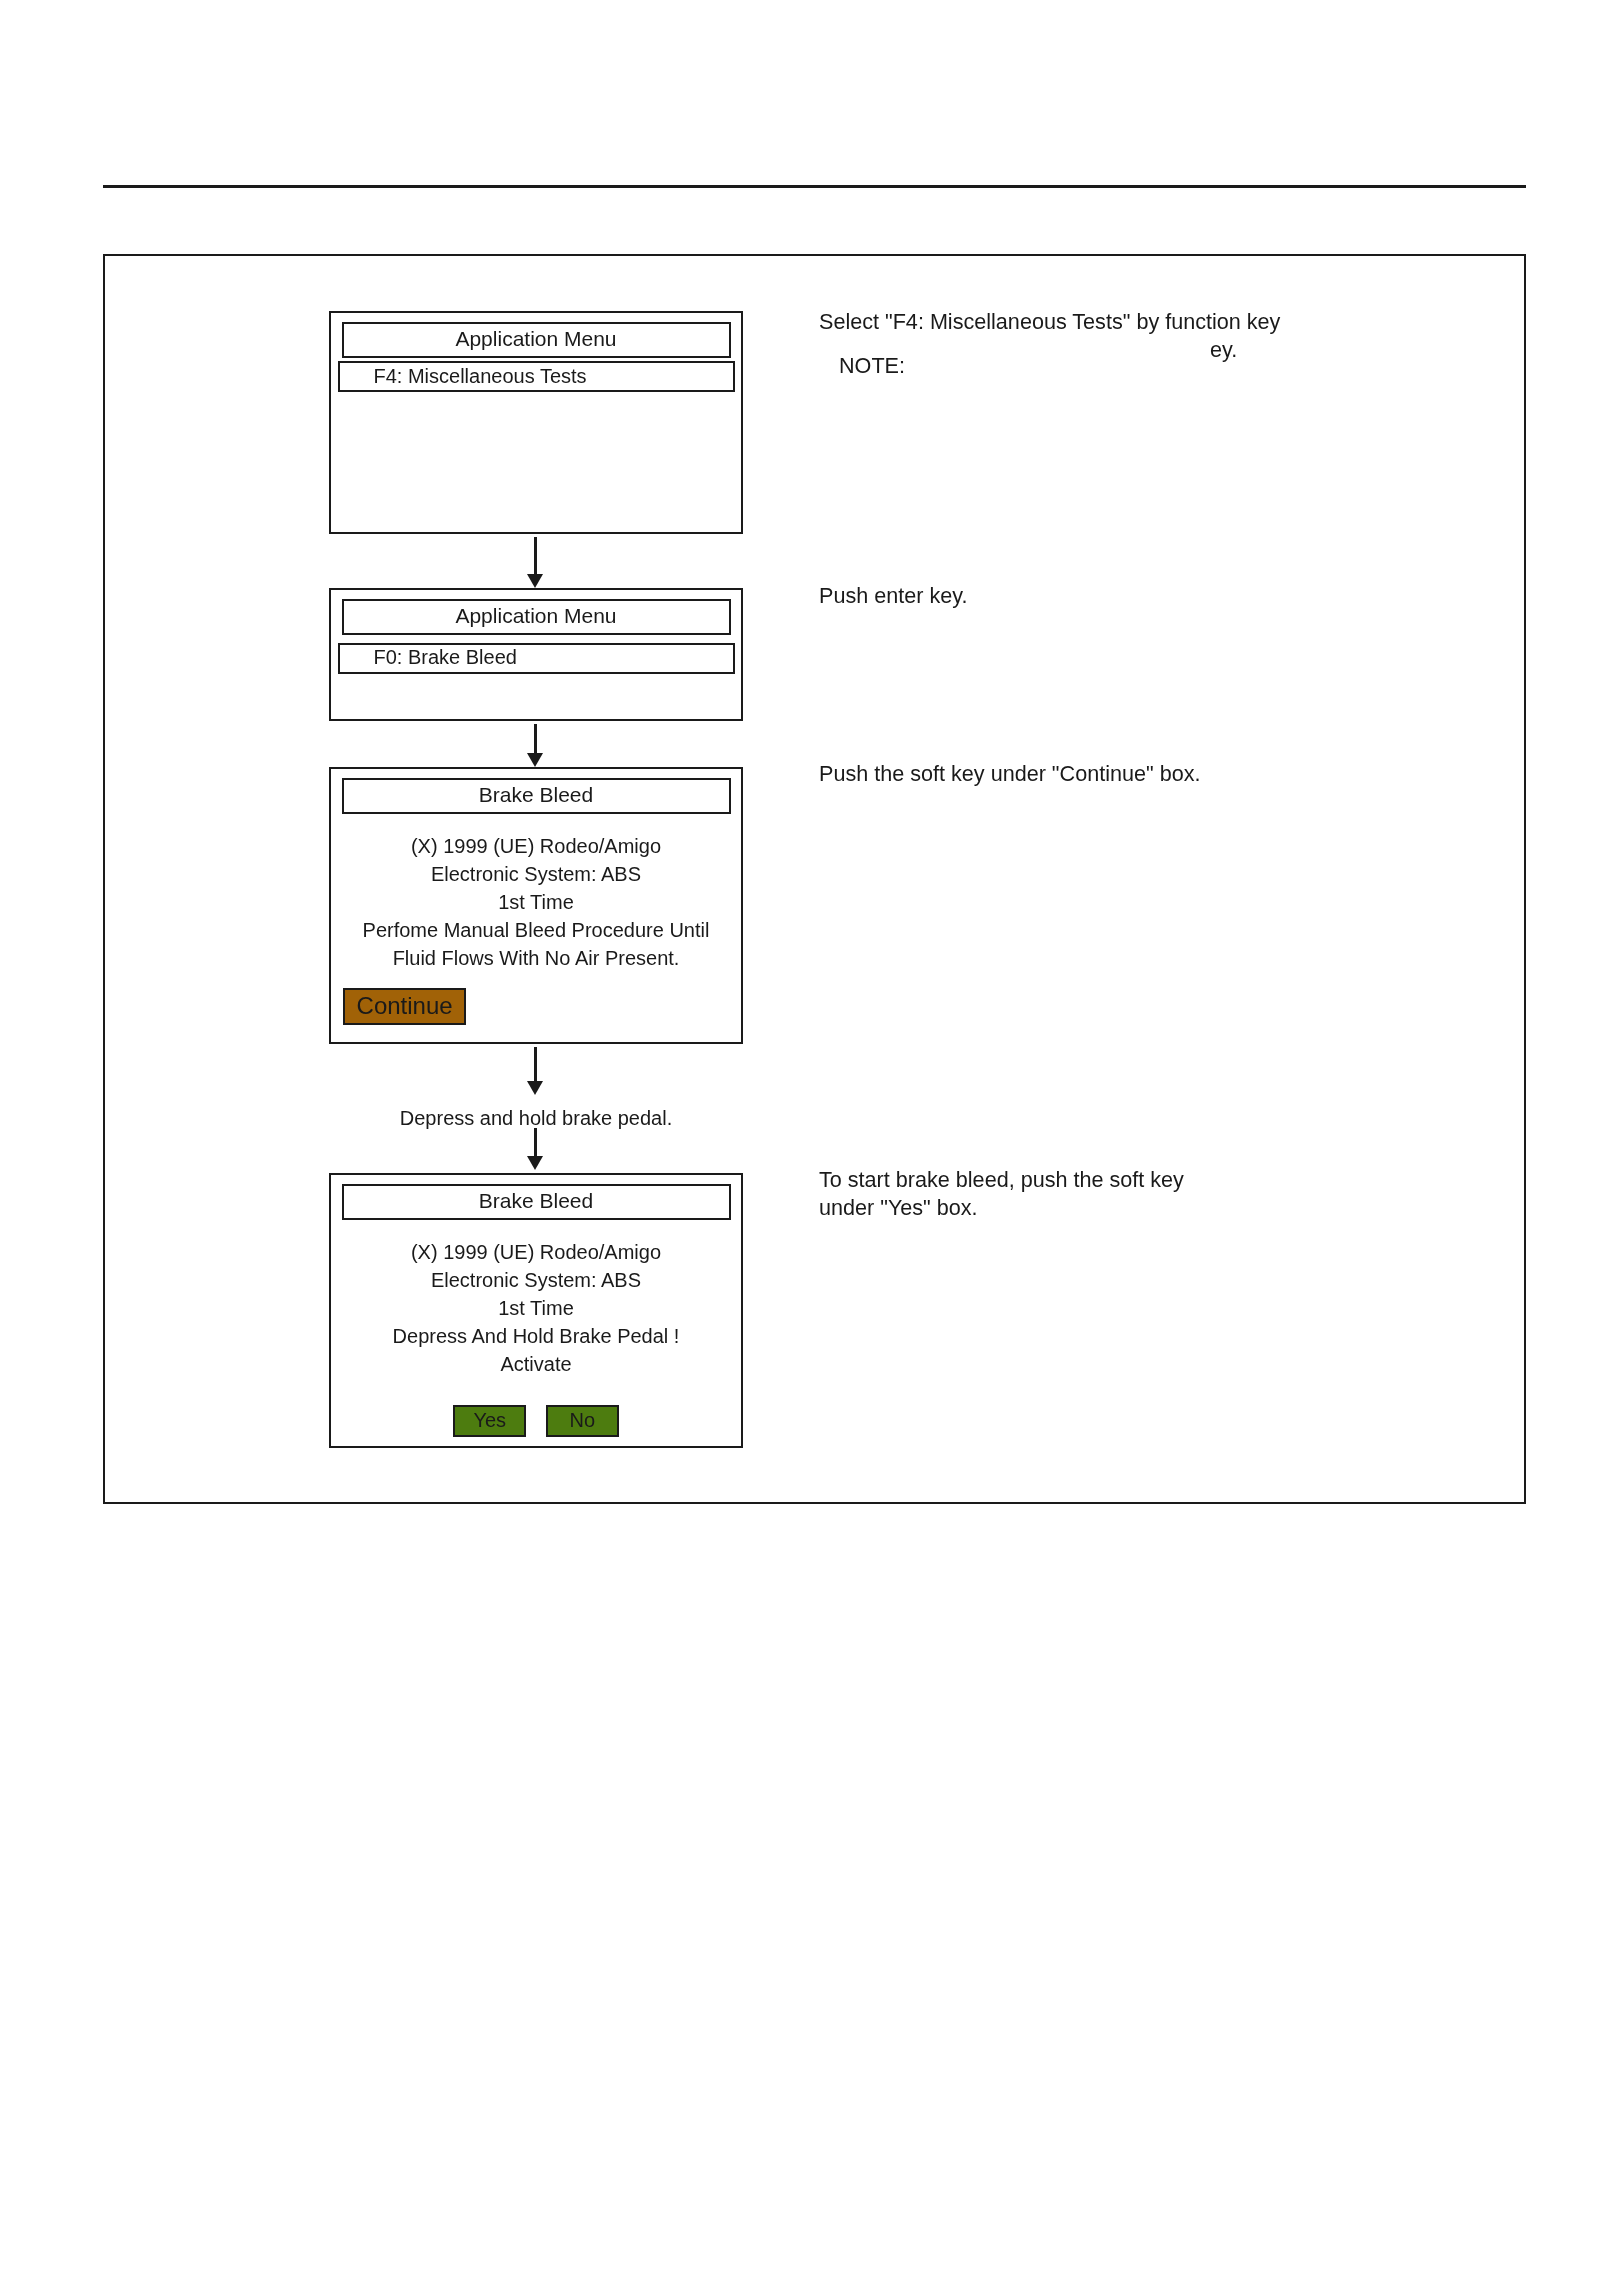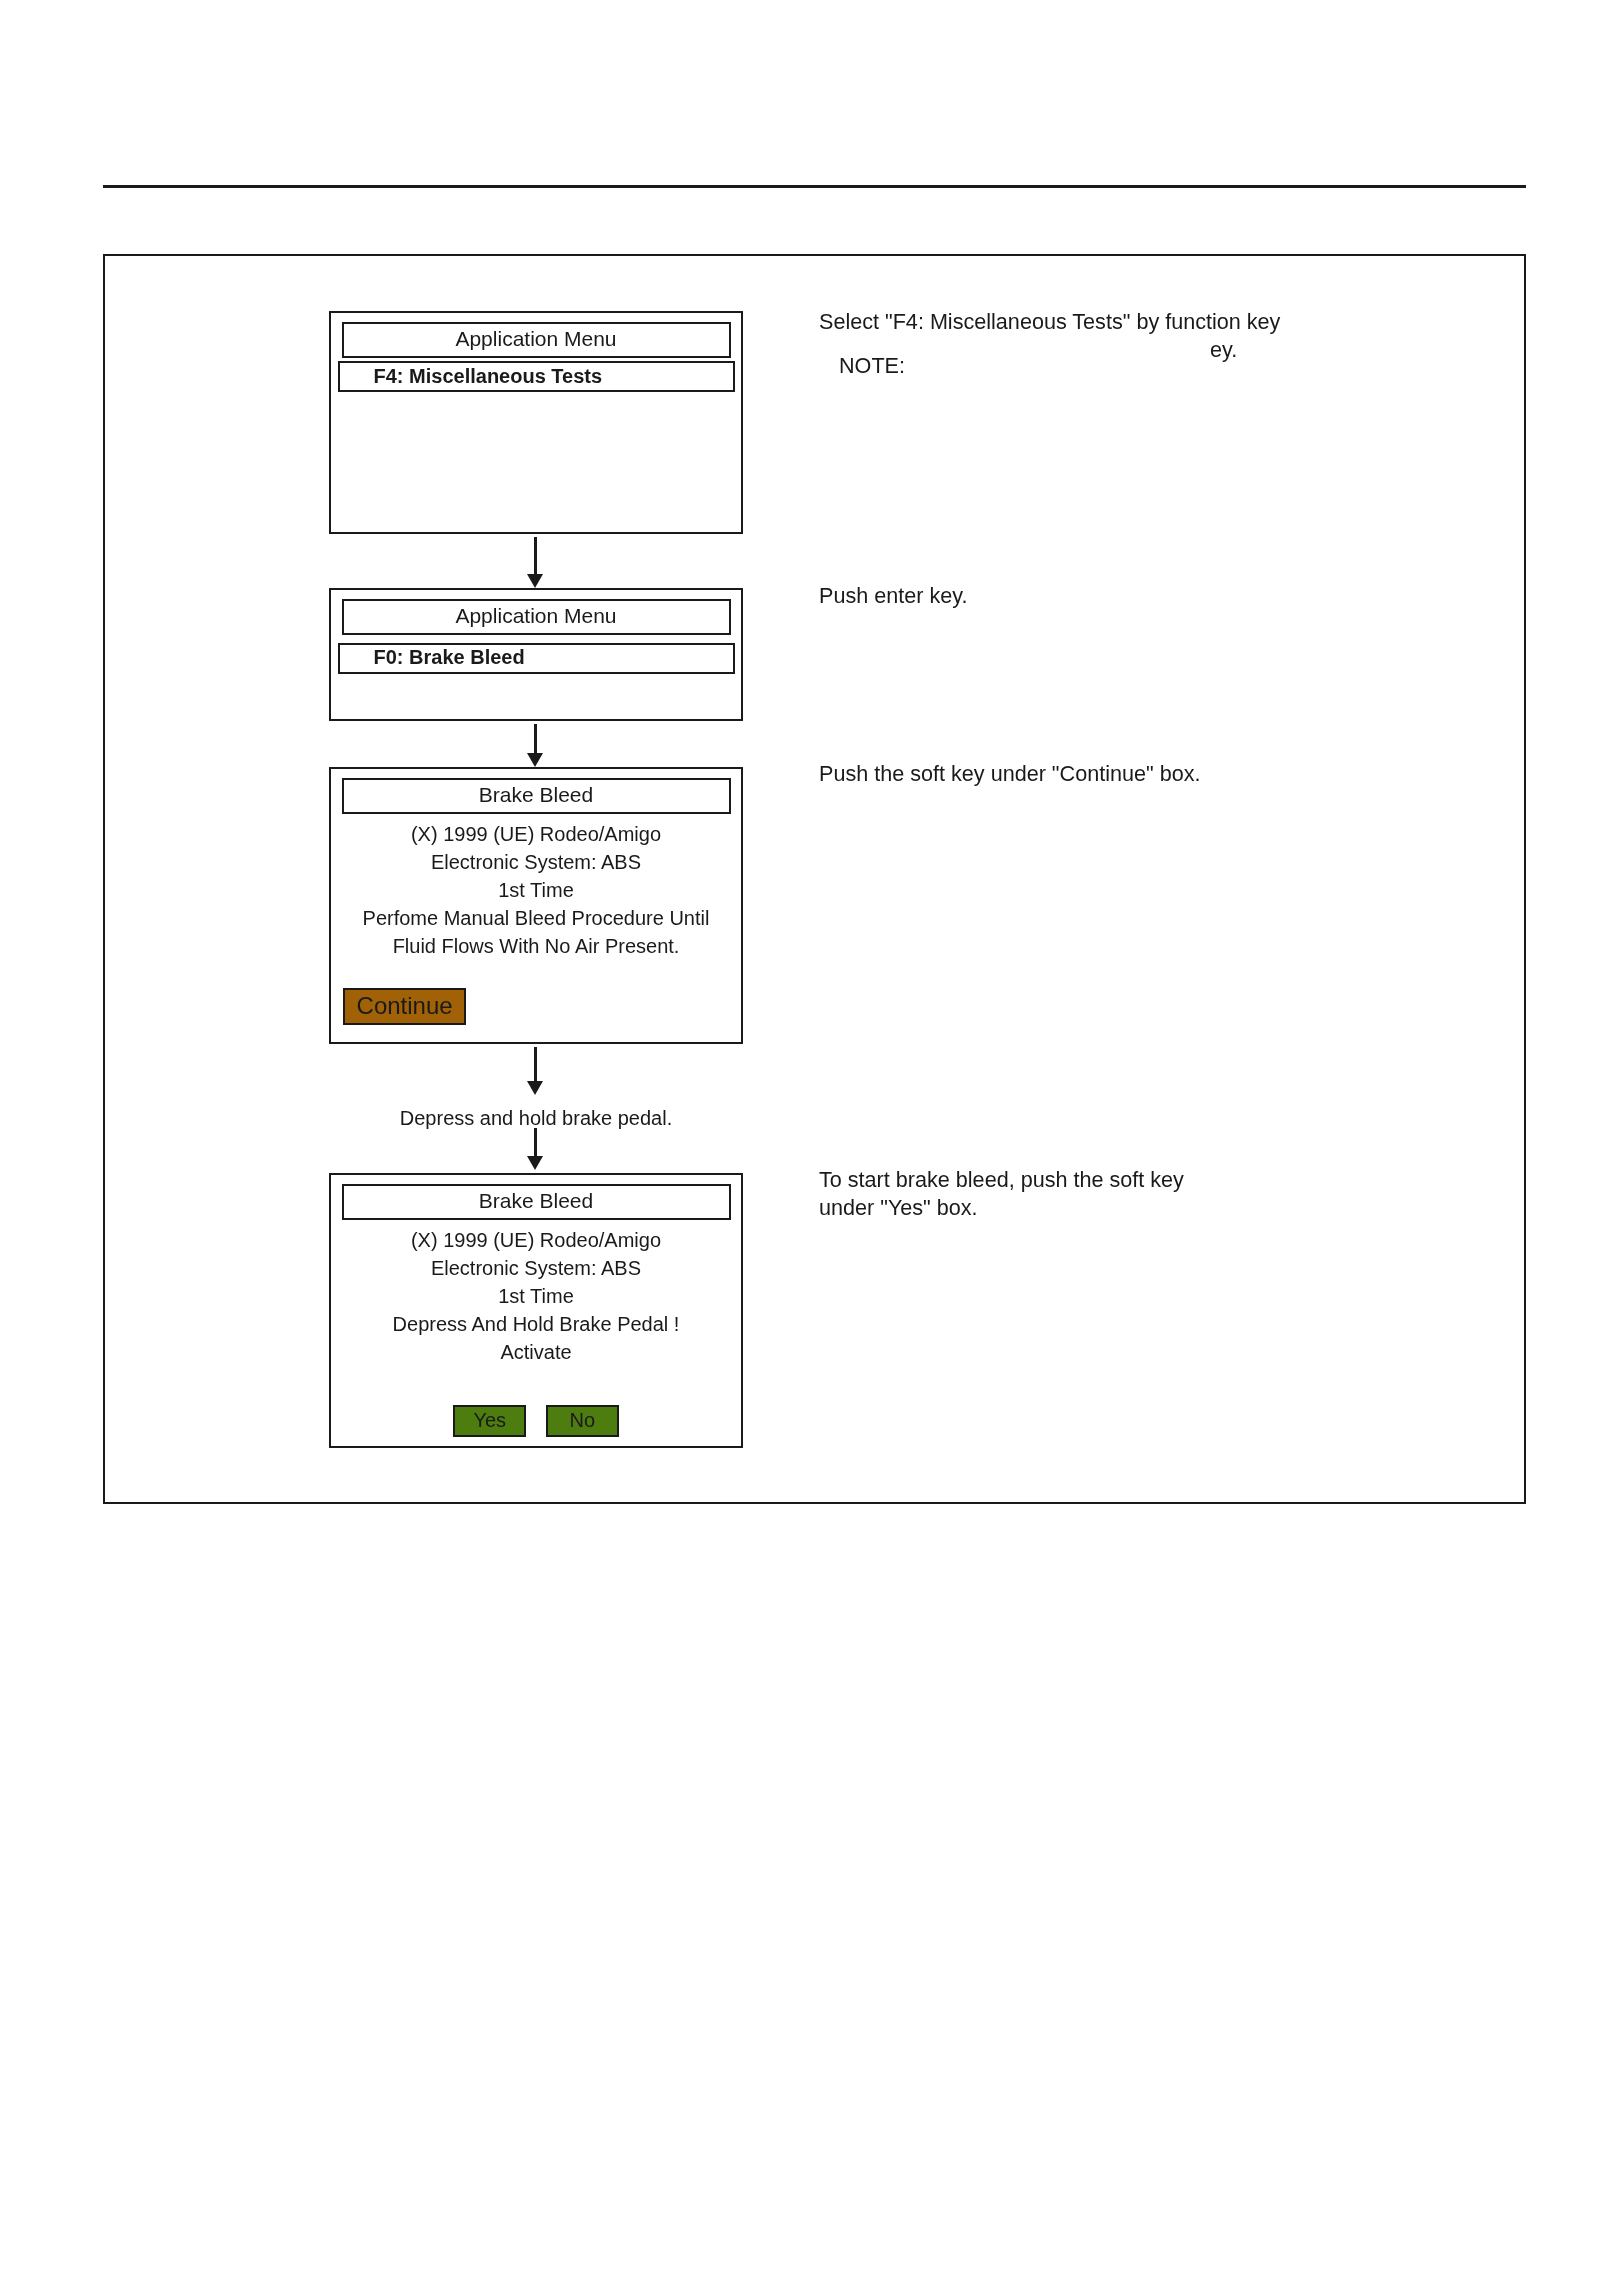--- a/index.html
+++ b/index.html
@@ -18,24 +18,24 @@
   .s4 { left:329px; top:1173px; width:414px; height:275px; }
 
   .screen-title {
     margin:9.2px 10.5px 0; border:2px solid #1a1a1a; text-align:center;
     padding:3.3px 0 4.6px; font-size:21px;
   }
   .menu-list { margin-top:17px; }
   .menu-item { padding-left:41px; font-size:20px; line-height:27px; white-space:nowrap; }
   .selected-item {
     margin:3.3px 6.5px 0; border:2px solid #1a1a1a; font-size:20px;
-    padding:1.3px 0 2.6px 34px; white-space:nowrap;font-weight:bold;
+    padding:1.3px 0 2.6px 34px; white-space:nowrap;
   }
   .selected-item.mt { margin-top:7.9px; }
-  .screen-body { margin-top:6px; text-align:center; font-size:20px; line-height:28px; }
+  .screen-body { margin-top:18px; text-align:center; font-size:20px; line-height:28px; }
 
   .continue-btn {
     position:absolute; left:11.8px; bottom:17px; border:2px solid #1a1a1a;
     padding:2.6px 11.8px; font-size:24px; background:#a16207;
   }
   .btn-row { position:absolute; left:0; right:0; bottom:9.2px; display:flex; justify-content:center; gap:19.6px; }
   .btn-sm {
     border:2px solid #1a1a1a; min-width:73px; text-align:center;
     padding:2.6px 0; font-size:20px; background:#4d7c0f;
   }

